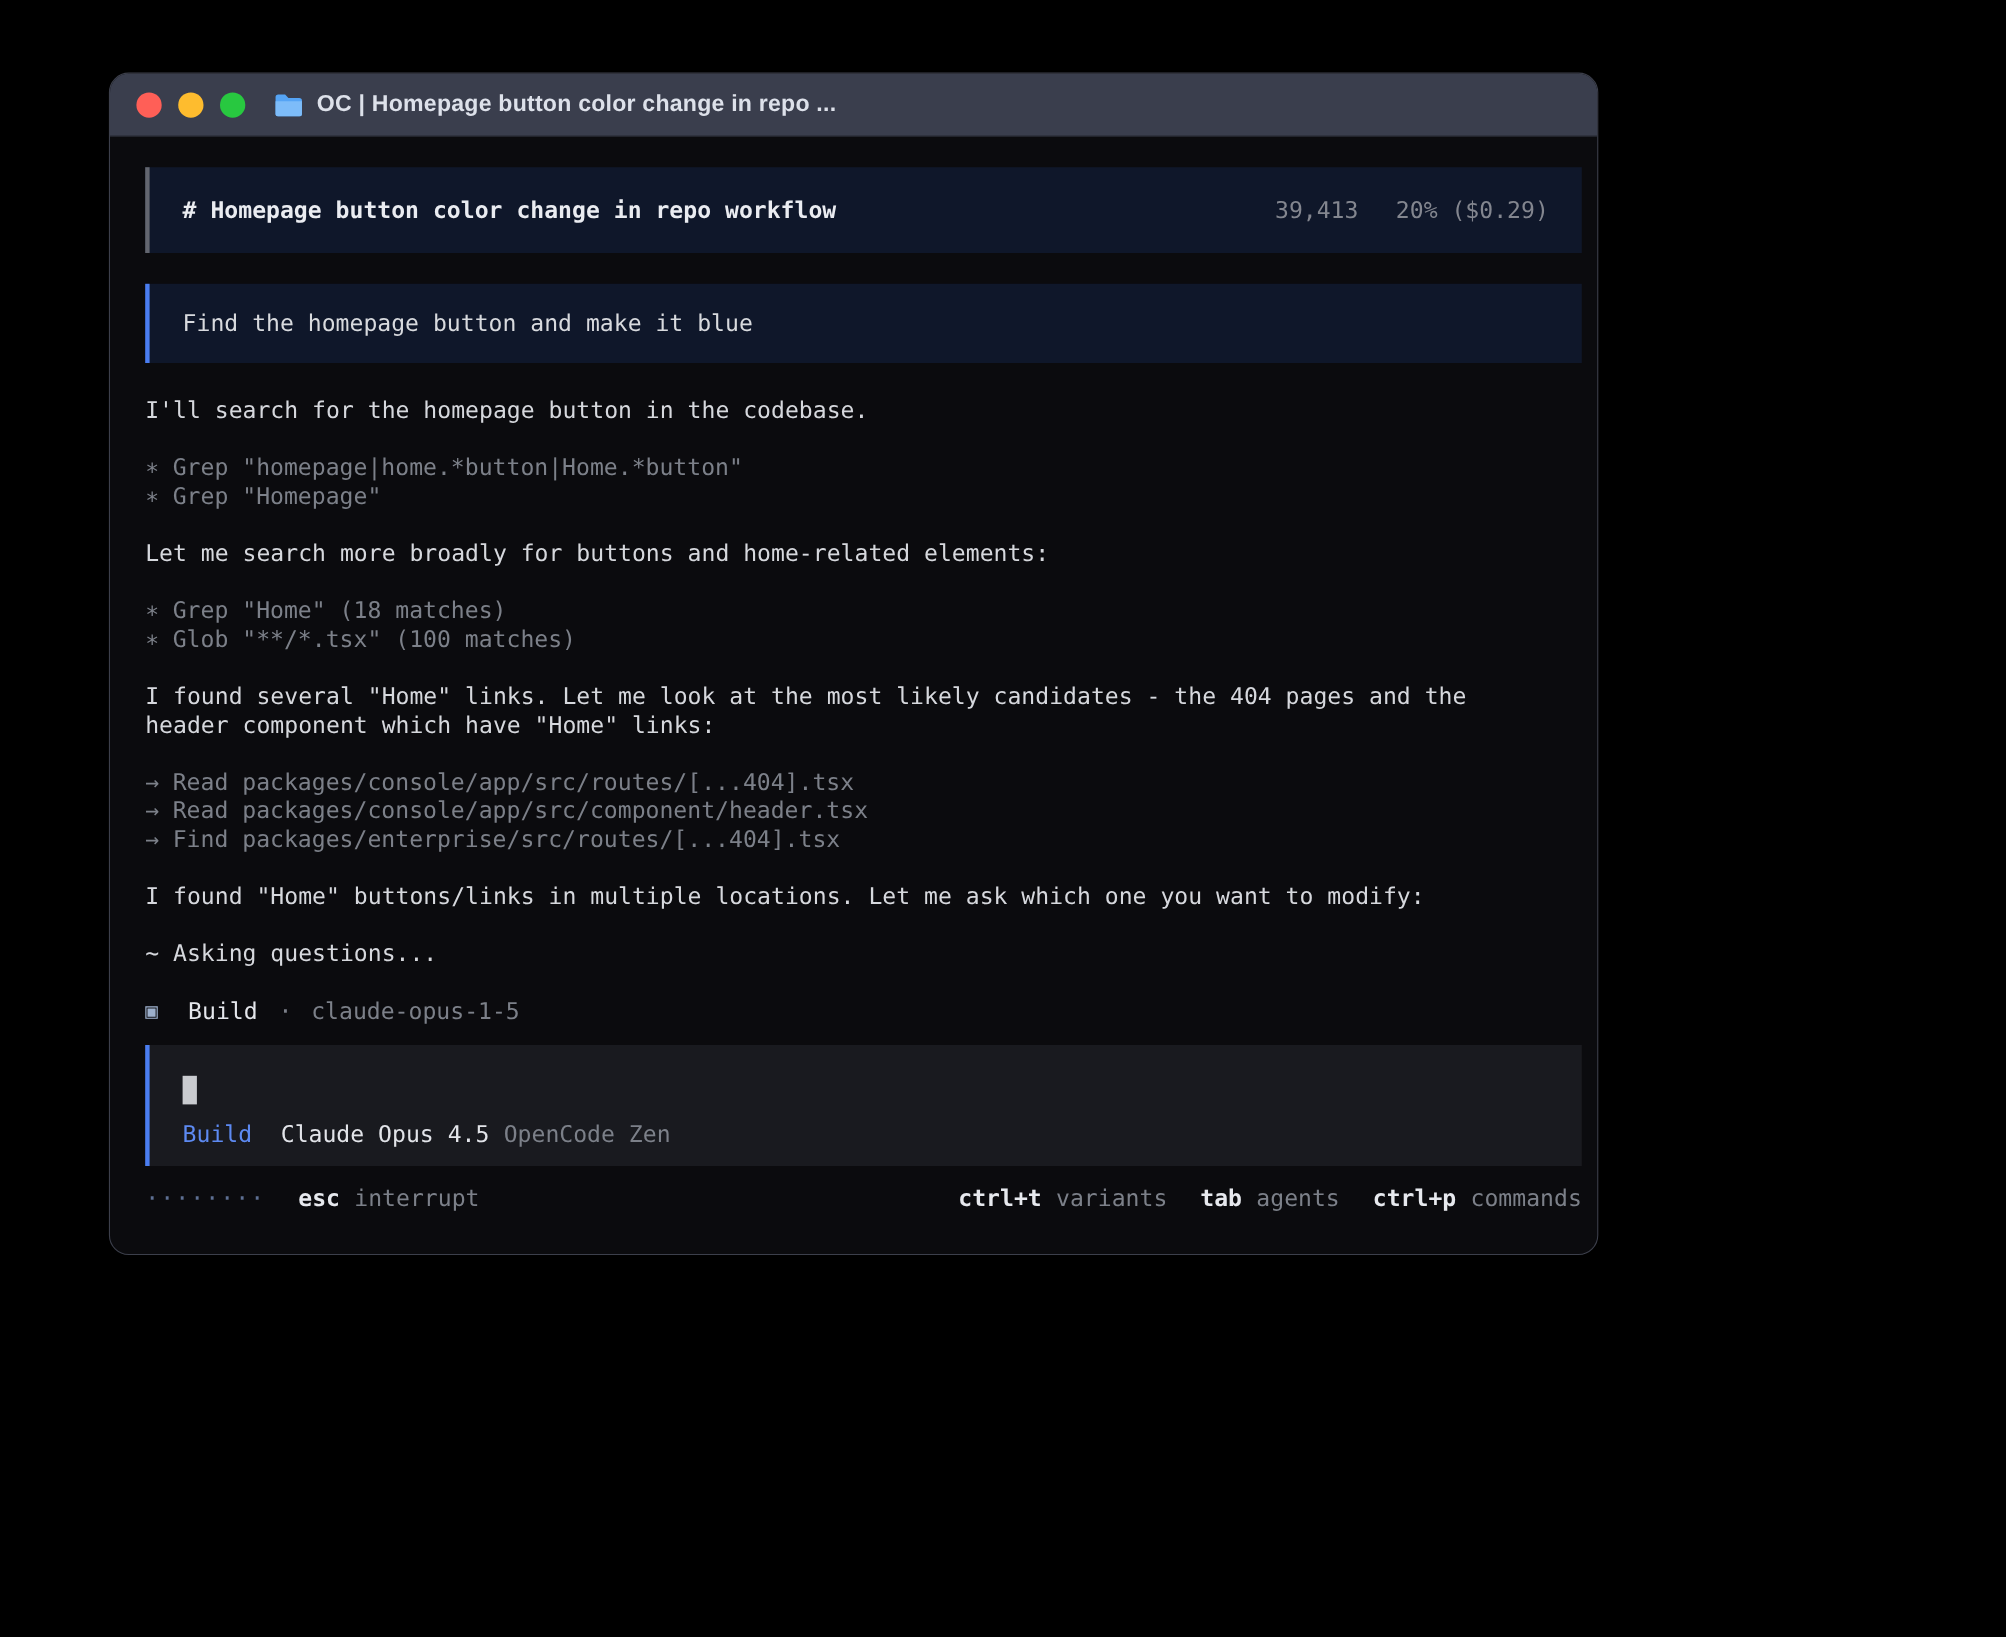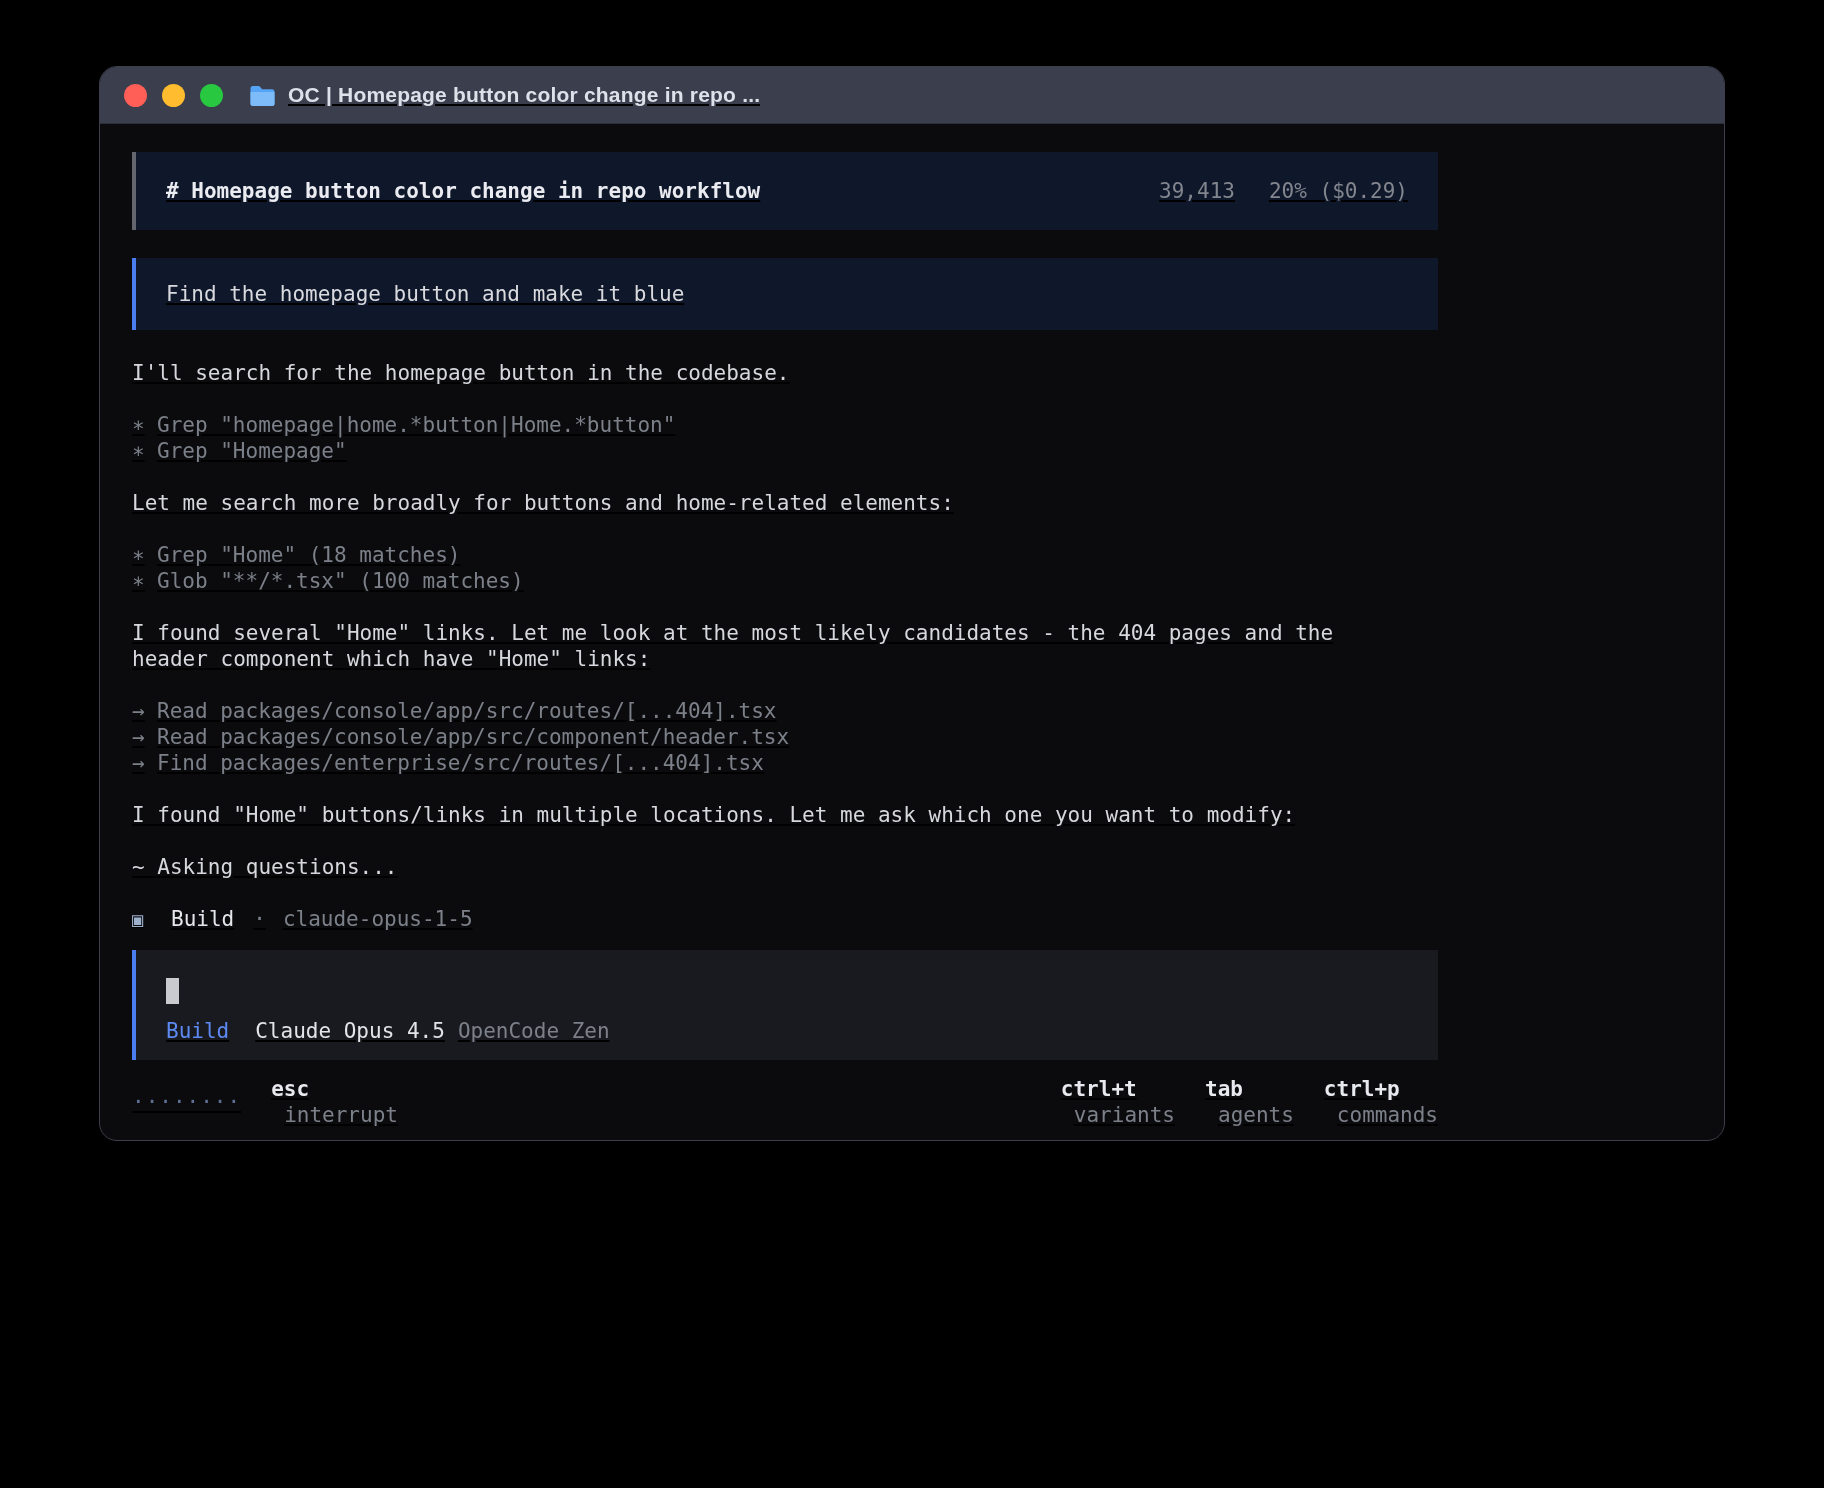--- a/index.html
+++ b/index.html
@@ -2,23 +2,23 @@
 <html><head>
 <meta charset="utf-8">
 <style>
   * { margin:0; padding:0; box-sizing:border-box; }
   html,body { width:1824px; height:1488px; background:#000; }
   .stage {
     position:relative; width:1824px; height:1488px; background:#000;
     font-family:"DejaVu Sans Mono", monospace;
   }
   .window {
-    position:absolute; left:99px; top:66px; width:1626px; height:1075px;
+    position:absolute; left:99px; top:66px; width:1354px; height:1075px;
     background:#0b0b0e; border-radius:18px; border:1px solid #3c3f4b;
-    box-shadow:0 24px 70px rgba(0,0,0,.75); overflow:hidden;text-decoration:underline;
+    box-shadow:0 24px 70px rgba(0,0,0,.75); overflow:hidden;
   }
   .titlebar {
     height:57px; background:#3a3e4d; display:flex; align-items:center;
     padding:0 24px; border-bottom:1px solid #2b2e38;
   }
   .lights { display:flex; gap:15px; align-items:center; }
   .light { width:23px; height:23px; border-radius:50%; display:inline-block; }
   .light.red { background:#ff5f57; }
   .light.yellow { background:#febc2e; }
   .light.green { background:#28c840; }
@@ -62,21 +62,21 @@
     padding:28px 30px 16px 30px;
   }
   .cursor { display:block; width:13px; height:26px; background:#c9cbcf; }
   .model-line { margin-top:14px; display:flex; align-items:baseline; }
   .mode { color:#5d8af2; }
   .model { color:#e2e4e9; margin-left:26px; }
   .provider { color:#7c8089; margin-left:13px; }
 
   .statusbar { margin-top:16px; width:1306px; display:flex; align-items:center; }
   .spinner { color:#5e7094; letter-spacing:1px; }
-  .hintgroup { display:flex; align-items:flex-start; white-space:nowrap;flex-direction:column; }
+  .hintgroup { display:flex; align-items:flex-end; white-space:nowrap; }
   .hintgroup + .hintgroup { margin-left:30px; }
   .esc-group { margin-left:30px; }
   .key { font-weight:bold; color:#e7e9ee; }
   .hint { color:#7c8089; margin-left:13px; }
   .right-hints { margin-left:auto; display:flex; }
 </style>
 </head>
 <body>
 
 <div class="stage">

